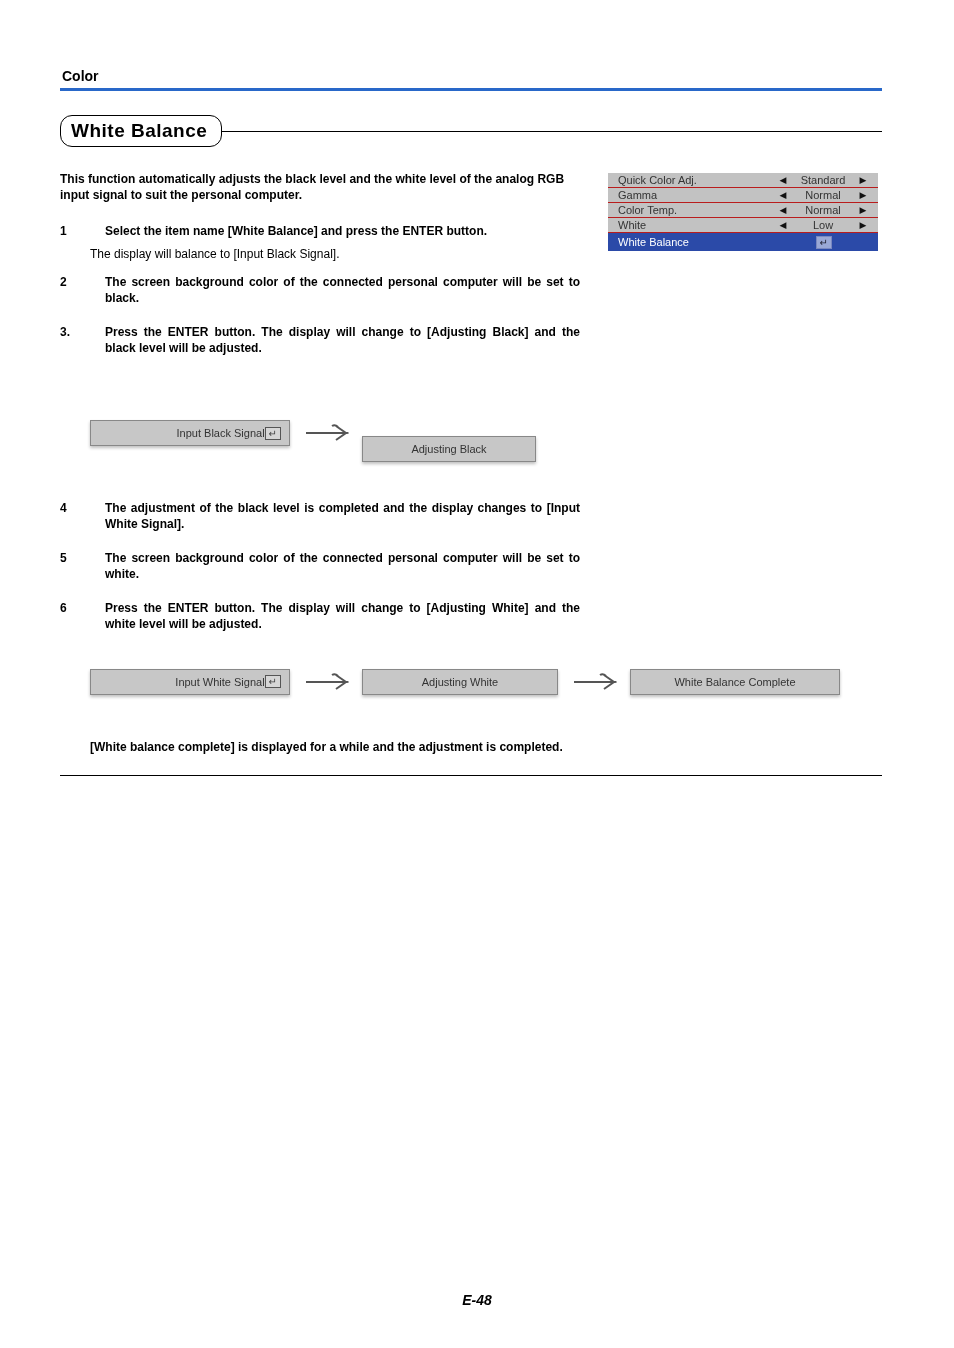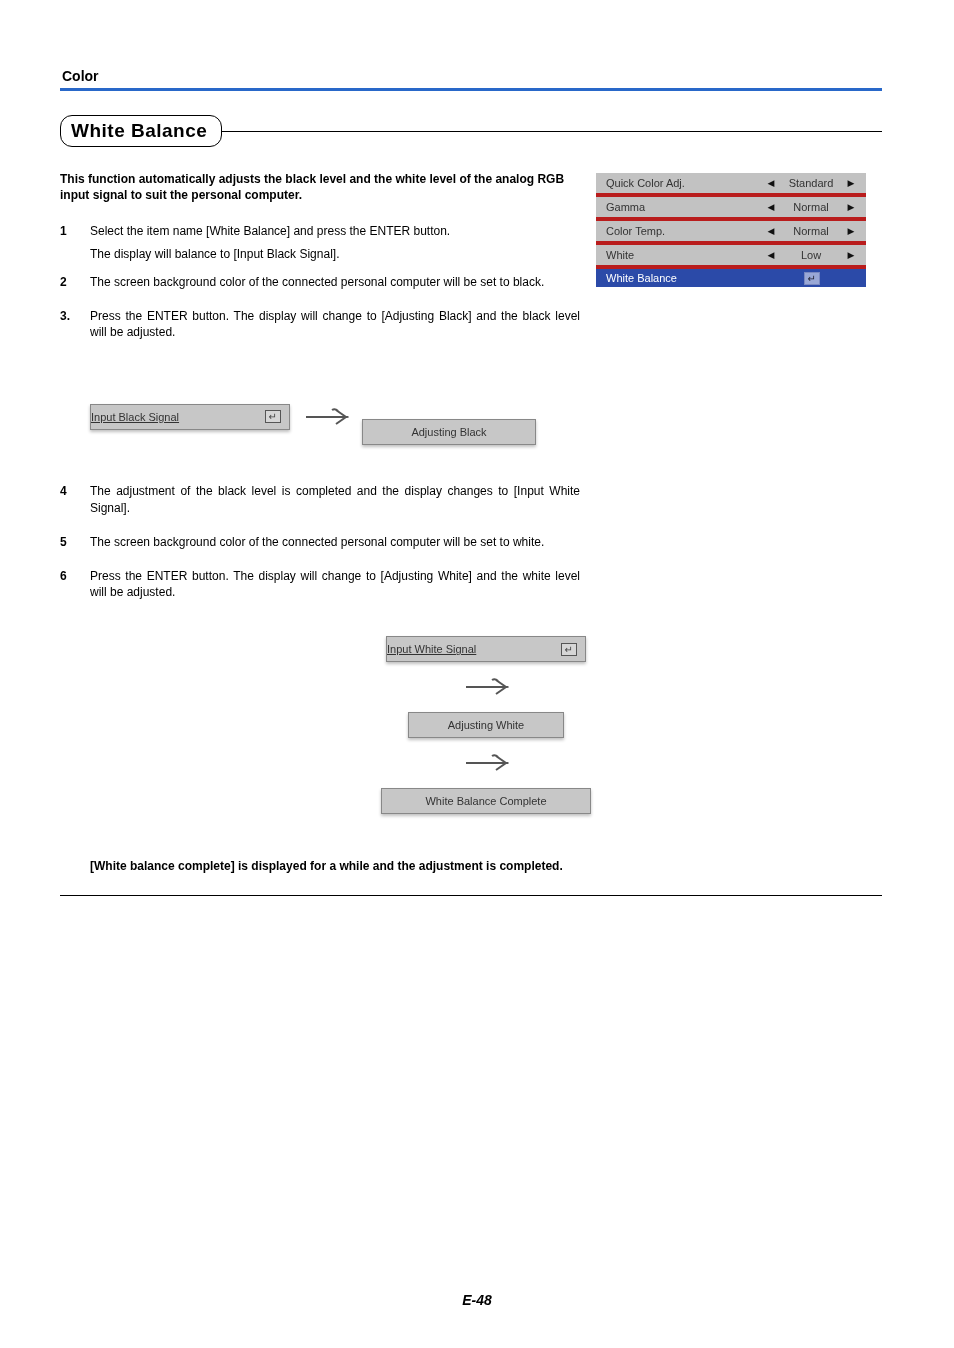--- a/index.html
+++ b/index.html
@@ -51,21 +51,21 @@
     position: absolute;
     left: 0;
     right: 0;
     top: 50%;
     height: 1px;
     background: #000;
     z-index: 1;
   }
   .two-col {
     display: flex;
-    gap: 16px;
+    gap: 28px;
   }
   .left-col { flex: 1 1 auto; max-width: 520px; }
   .right-col { flex: 0 0 270px; }
   .intro {
     font-size: 12px;
     font-weight: bold;
     line-height: 1.35;
     margin-bottom: 20px;
   }
   .step {
@@ -73,75 +73,74 @@
     gap: 16px;
     margin-bottom: 12px;
     font-size: 12px;
     line-height: 1.35;
   }
   .step-num {
     font-weight: bold;
     min-width: 14px;
   }
   .step-body { flex: 1; }
-  .step-title { font-weight: normal; margin-bottom: 6px; text-align: justify; }
+  .step-title { font-weight: bold; margin-bottom: 6px; text-align: justify; margin-left: 15px; }
   .step-note { font-weight: normal; margin-top: 6px; }
   .step-just { text-align: justify; }
 
   .flow-row {
     display: flex;
     align-items: center;
     gap: 12px;
     margin: 30px 0 38px 30px;
   }
   .flow-row-wide {
     display: flex;
     align-items: center;
     gap: 12px;
     margin: 30px 0 38px 30px;
-    flex-direction: column;
   }
   .flow-box {
     border: 1px solid #888;
     background: #c7c7c7;
     height: 26px;
     display: flex;
     align-items: center;
     justify-content: center;
     font-size: 11px;
     color: #333;
     position: relative;
     box-shadow: 0 2px 3px rgba(0,0,0,0.25);
   }
   .flow-box-wide { width: 174px; margin-top: 31px; }
   .flow-box-enter { width: 200px; justify-content: space-between; padding: 0 8px 0 0; }
-  .flow-box-enter .txt { flex:1; text-align:left;text-decoration:underline; }
-  .flow-box-small { width: 156px; }
+  .flow-box-enter .txt { flex:1; text-align:right; }
+  .flow-box-small { width: 196px; }
   .enter-glyph {
     font-size: 10px;
     border: 1px solid #555;
     padding: 0 3px;
     background: #d6d6d6;
     color: #444;
   }
   .arrow-icon { flex: 0 0 auto; }
 
   
   .wb-menu {
     width: 270px;
     font-size: 11px;
     color: #333;
     margin-top: 2px;
   }
   .wb-row {
     display: flex;
     align-items: center;
     background: #c2c2c2;
-    border-bottom: 4px solid #b91c1c;
-    height: 24px;
+    border-bottom: 1px solid #b91c1c;
+    height: 15px;
     padding: 0 6px 0 10px;
   }
   .wb-row-name { flex: 1; font-size: 11px; color: #333; }
   .wb-arrow { width: 18px; text-align:center; font-size: 9px; color:#111;}
   .wb-val { width: 62px; text-align:center; font-size: 11px; color:#333;}
   .wb-row-sel {
     display:flex;
     align-items:center;
     height: 18px;
     background: #2b4aa8;

